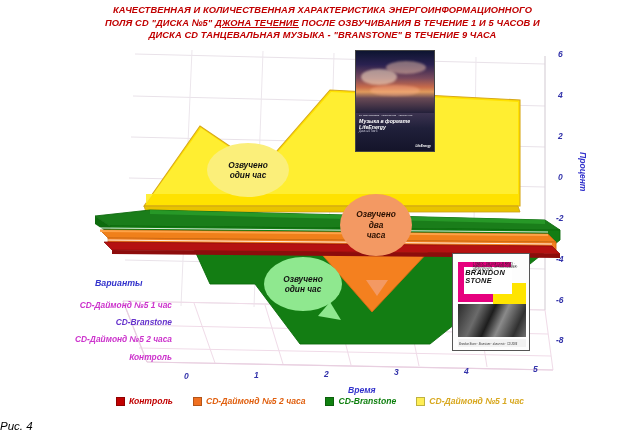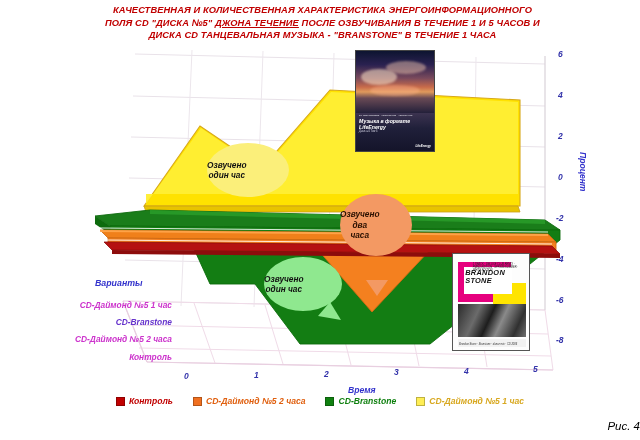--- a/index.html
+++ b/index.html
@@ -36,21 +36,21 @@
   }
   .catlabel.blue{color:#6633cc;}
   .cat-head{
     position:absolute;color:#3333cc;font-weight:bold;font-size:8.8px;
     white-space:nowrap;
   }
 
   
   .bubble{
     position:absolute;border-radius:50%;
-    display:flex;align-items:center;justify-content:flex-start;
+    display:flex;align-items:center;justify-content:center;
     text-align:center;font-weight:bold;font-size:8.3px;line-height:10.4px;
     color:#111;
   }
   .bubble.b-yellow{background:#fbef7a;}
   .bubble.b-orange{background:#f39963;color:#2a1000;}
   .bubble.b-green{background:#8fe88f;color:#111;}
 
   
   .cd{position:absolute;overflow:hidden;background:#111;}
 
@@ -86,33 +86,33 @@
   .legend{
     position:absolute;left:0;top:392px;width:640px;height:18px;
     display:flex;align-items:center;justify-content:center;gap:20px;
   }
   .lg-item{display:flex;align-items:center;gap:4px;white-space:nowrap;}
   .lg-swatch{width:7px;height:7px;display:inline-block;border:1px solid rgba(0,0,0,.25);}
   .lg-label{font-weight:bold;font-size:8.6px;}
 
   
   .caption{
-    position:absolute;left:0;top:420px;width:640px;text-align:right;
+    position:absolute;left:0;top:420px;width:640px;text-align:left;
     color:#000;font-size:11.5px;
   }
 </style>
 </head>
 <body>
 
 <div id="figure">
 
   <div class="title-block">
     <div class="title-line">КАЧЕСТВЕННАЯ И КОЛИЧЕСТВЕННАЯ ХАРАКТЕРИСТИКА ЭНЕРГОИНФОРМАЦИОННОГО</div>
     <div class="title-line"><span>ПОЛЯ CD "ДИСКА №5" </span><span class="underline-part">ДЖОНА ТЕЧЕНИЕ</span><span> ПОСЛЕ ОЗВУЧИВАНИЯ В ТЕЧЕНИЕ 1 И 5 ЧАСОВ И</span></div>
-    <div class="title-line">ДИСКА  CD ТАНЦЕВАЛЬНАЯ МУЗЫКА - "BRANSTONE" В ТЕЧЕНИЕ 1 ЧАСА</div>
+    <div class="title-line">ДИСКА  CD ТАНЦЕВАЛЬНАЯ МУЗЫКА - "BRANSTONE" В ТЕЧЕНИЕ 9 ЧАСА</div>
   </div>
 
   <div class="plot">
 
     <svg width="640" height="330" viewBox="0 0 640 330">
       <defs>
         <clipPath id="clipPlot">
             <rect x="0" y="0" width="640" height="330"></rect>
           </clipPath>
       </defs>

